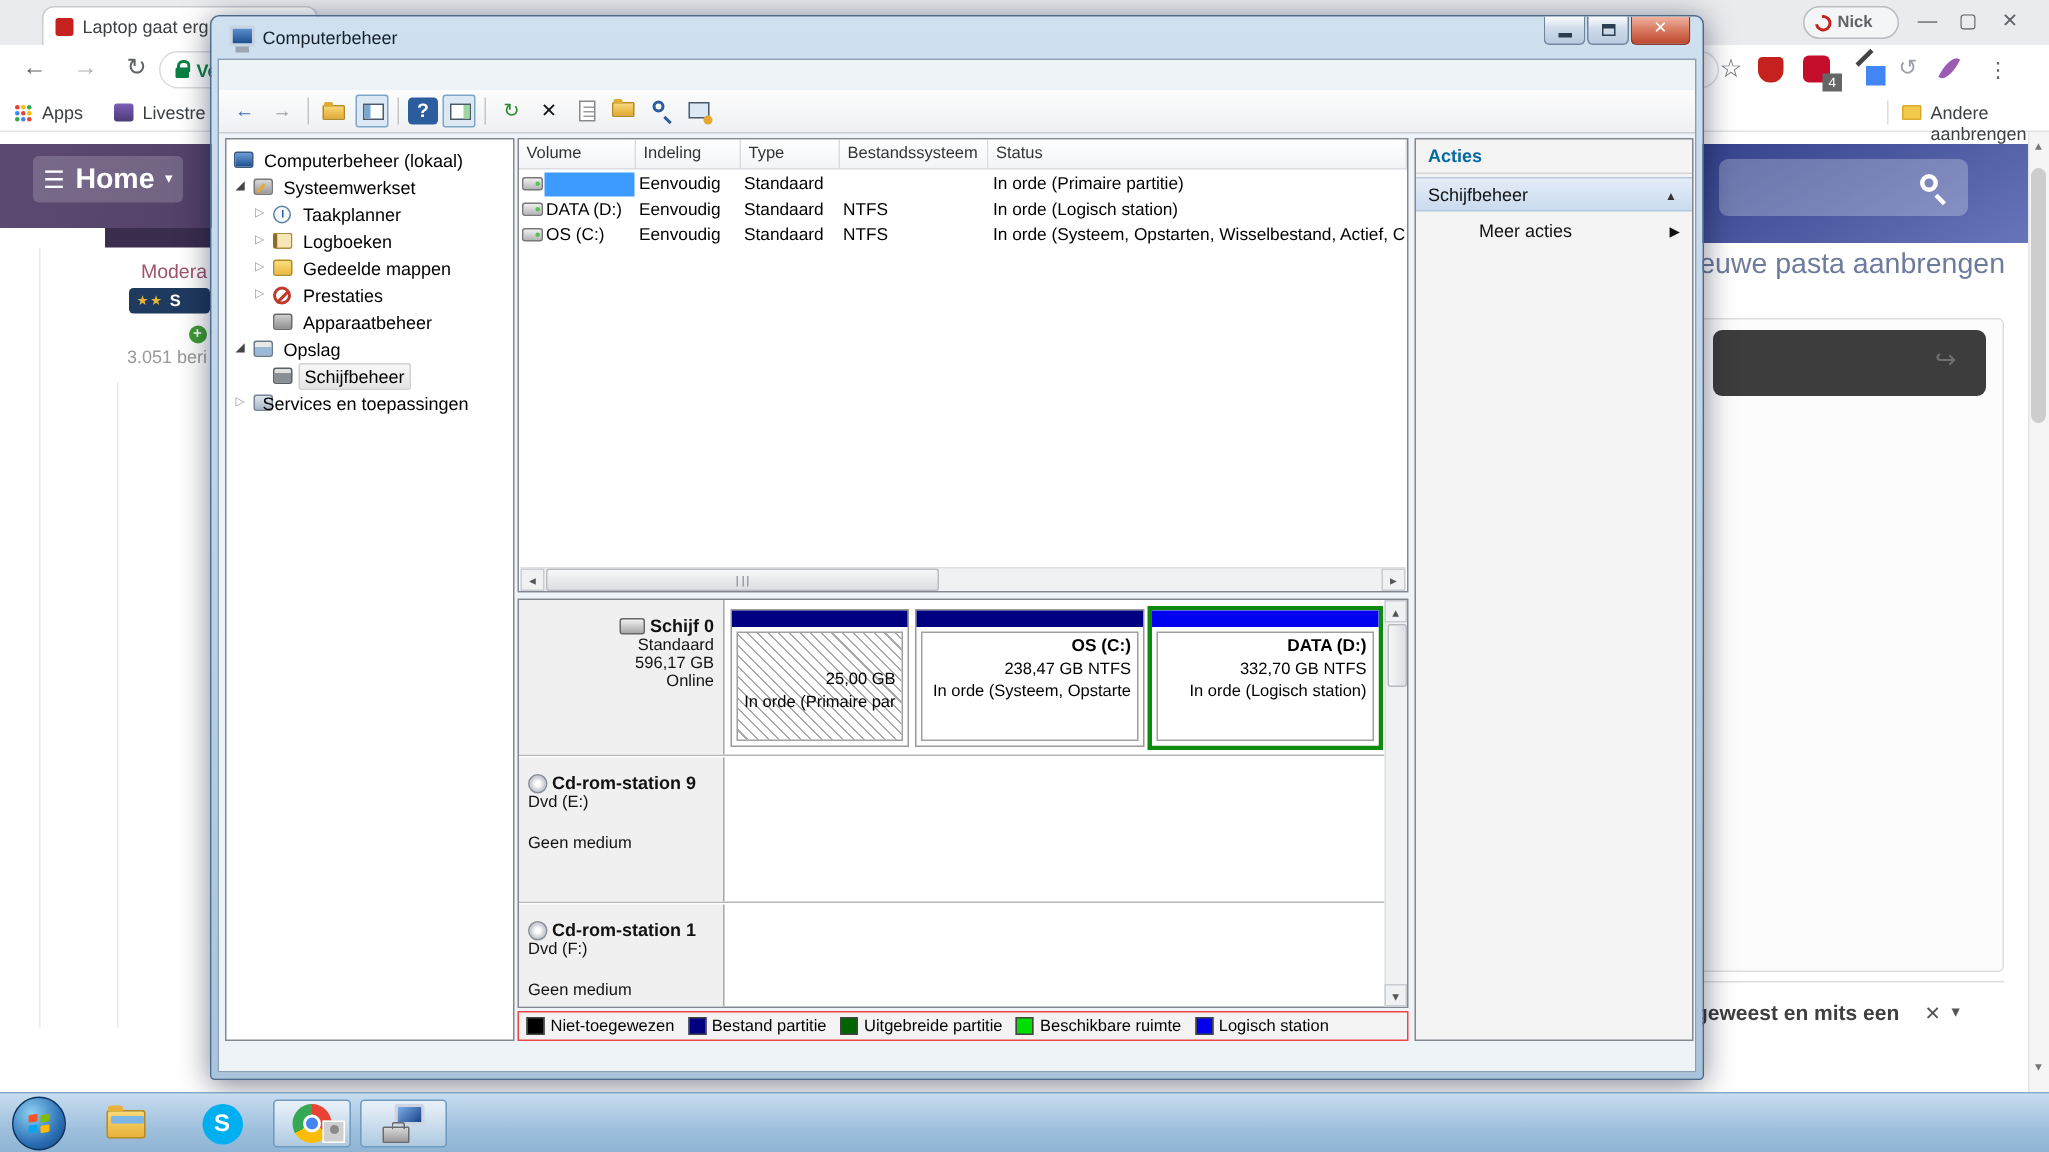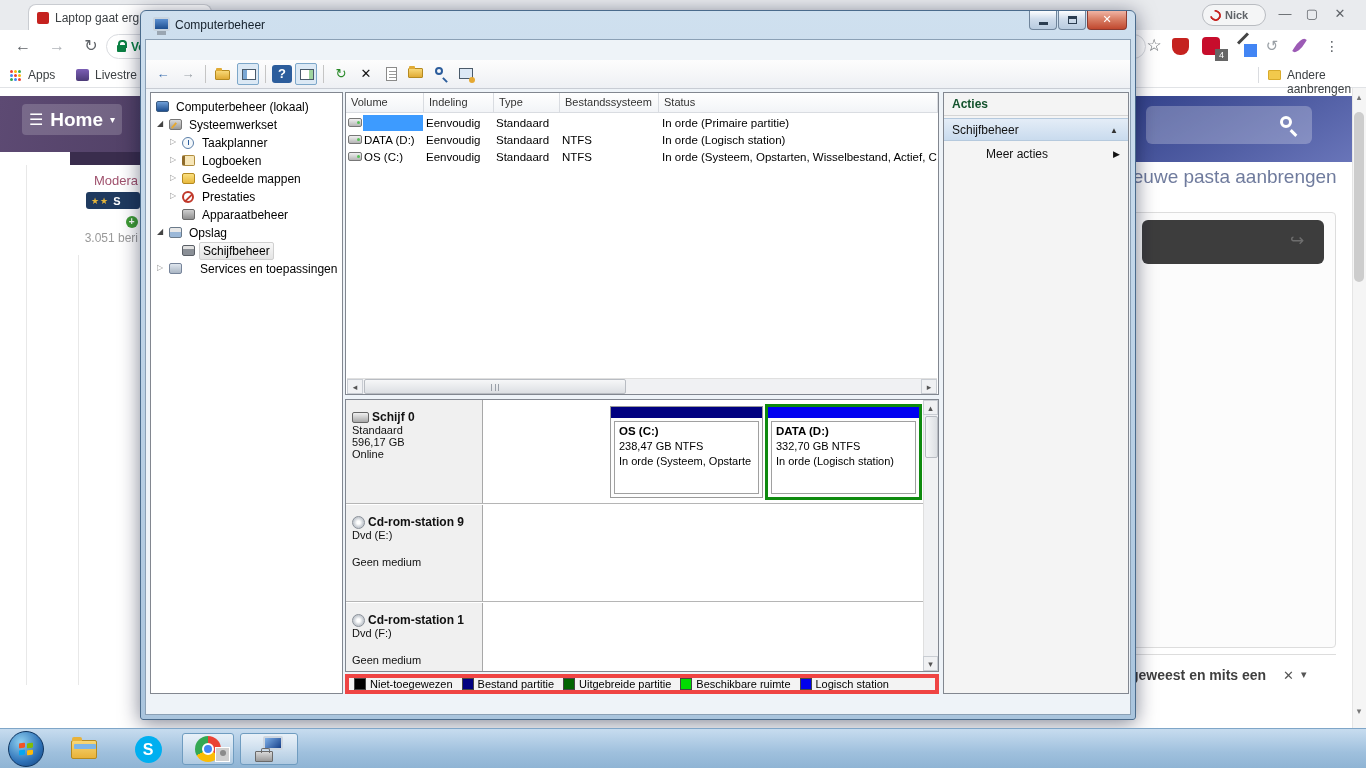--- a/index.html
+++ b/index.html
@@ -138,26 +138,26 @@
   .big-drive{position:relative;display:inline-block;width:17px;height:11px;background:linear-gradient(#f0f0f0,#a8a8a8);border:1px solid #666;border-radius:2px;vertical-align:-2px;margin-right:3px;}
   .cd-ico{position:relative;display:inline-block;width:13px;height:13px;border-radius:50%;background:radial-gradient(circle,#fff 20%,#c9ced4 60%);border:1px solid #8a9099;vertical-align:-3px;margin-right:3px;}
   .part{position:absolute;background:#fdfdfd;border:1px solid #9a9a9a;}
   .pbar{height:11px;}
   .pbody{position:absolute;left:3px;right:3px;top:14px;bottom:3px;background:#fff;border:1px solid #a0a0a0;padding:2px 4px;font-size:11px;line-height:15px;color:#000;overflow:hidden;white-space:nowrap;}
   .pbody .nm{font-weight:bold;font-size:11.5px;}
   .hatch{background:repeating-linear-gradient(45deg,#fff 0 4px,#aaa 4px 5px);}
   .extwrap{position:absolute;border:3px solid #0e8a0e;background:#fdfdfd;}
   .vscroll{position:absolute;right:0;top:0;width:15px;height:271px;background:#f0f1f3;border-left:1px solid #dfdfdf;}
   .vthumb{position:absolute;left:1px;top:16px;width:13px;height:42px;background:linear-gradient(90deg,#f6f7f8,#dcdfe3);border:1px solid #b8bcc2;border-radius:2px;}
-  #legend{left:0;top:582px;width:594px;height:20px;background:#f3f3f3;border:4px solid #ef4444;display:flex;align-items:center;gap:9px;padding-left:5px;}
+  #legend{left:0;top:582px;width:594px;height:20px;background:#f3f3f3;border:1px solid #ef4444;display:flex;align-items:center;gap:9px;padding-left:5px;}
   .litem{display:flex;align-items:center;gap:4px;font-size:11px;color:#000;white-space:nowrap;}
   .lswatch{width:12px;height:12px;border:1px solid #444;}
 
   #actpane{left:797px;top:52px;width:186px;height:602px;background:#f4f4f4;border:1px solid #828790;}
-  #acttitle{left:8px;top:4px;font-size:12px;font-weight:bold;color:#14532d;}
+  #acttitle{left:8px;top:4px;font-size:12px;font-weight:bold;color:#0369a1;}
   #actdiv{left:0;top:22px;width:184px;height:1px;background:#d5d5d5;}
   #actgroup{left:0;top:25px;width:184px;height:23px;background:linear-gradient(#e4edf7,#c9dbee);border-top:1px solid #b5c9dd;border-bottom:1px solid #b5c9dd;font-size:12px;color:#111;padding:4px 0 0 8px;}
   #actgroup .ar{position:absolute;right:10px;top:7px;font-size:8px;color:#333;}
   #actmore{left:0;top:50px;width:184px;height:22px;font-size:12px;color:#111;padding:4px 0 0 42px;}
   #actmore .ar{position:absolute;right:8px;top:6px;font-size:9px;color:#111;}
 
   
   #taskbar{left:0;top:728px;width:1366px;height:40px;background:linear-gradient(#c7dcef,#9fc0dd 60%,#8fb4d4);border-top:1px solid #7fa6c8;}
   #startorb{left:8px;top:2px;width:36px;height:36px;border-radius:50%;background:radial-gradient(circle at 35% 30%,#8ed0f0,#2e72b8 60%,#123f78);border:1px solid #0d3460;}
   .flagcell{position:absolute;width:6px;height:5px;border-radius:1px;transform:skewY(-8deg);}
@@ -367,21 +367,21 @@
           <span class="tico i-storage" style="left:18px;"></span>
           <span class="tlabel" style="left:35px;">Opslag</span>
         </div>
         <div class="trow">
           <span class="tico i-disk" style="left:31px;"></span>
           <span class="tlabel tsel" style="left:48px;">Schijfbeheer</span>
         </div>
         <div class="trow">
           <span class="texp hollow" style="left:6px;">▷</span>
           <span class="tico i-services" style="left:18px;"></span>
-          <span class="tlabel" style="left:46px;">Services en toepassingen</span>
+          <span class="tlabel" style="left:21px;">Services en toepassingen</span>
         </div>
       </div>
 
       <div class="ab" id="centerwrap">
         <div class="ab pane" id="volpane">
           <div class="vhead" style="left:0;width:78px;">Volume</div>
           <div class="vhead" style="left:78px;width:70px;">Indeling</div>
           <div class="vhead" style="left:148px;width:66px;">Type</div>
           <div class="vhead" style="left:214px;width:99px;">Bestandssysteem</div>
           <div class="vhead" style="left:313px;width:279px;">Status</div>
@@ -415,26 +415,33 @@
             <div class="sbtn" style="left:0;">◂</div>
             <div class="hthumb">
                 <span class="hgrip"></span>
               </div>
             <div class="sbtn" style="right:0;">▸</div>
           </div>
         </div>
 
         <div class="ab pane" id="graphpane">
 
-          <div class="grow" style="top:0;height:104px;">
+          <div class="grow" style="top:0;height:104px;text-align:right;">
             <div class="glabel">
               <div><span class="big-drive"></span><span class="nm">Schijf 0</span></div>
               <div>Standaard</div>
               <div>596,17 GB</div>
               <div>Online</div>
+            </div>
+            <div class="part" style="left:141px;top:6px;width:119px;height:92px;">
+              <div class="pbar" style="background: rgb(0, 0, 128);"></div>
+              <div class="pbody hatch">
+                <div style="margin-top:22px;">25,00 GB</div>
+                <div>In orde (Primaire par</div>
+              </div>
             </div>
             <div class="part" style="left:264px;top:6px;width:153px;height:92px;">
               <div class="pbar" style="background: rgb(0, 0, 128);"></div>
               <div class="pbody">
                 <div class="nm">OS (C:)</div>
                 <div>238,47 GB NTFS</div>
                 <div>In orde (Systeem, Opstarte</div>
               </div>
             </div>
             <div class="extwrap" style="left:419px;top:4px;width:157px;height:96px;">

